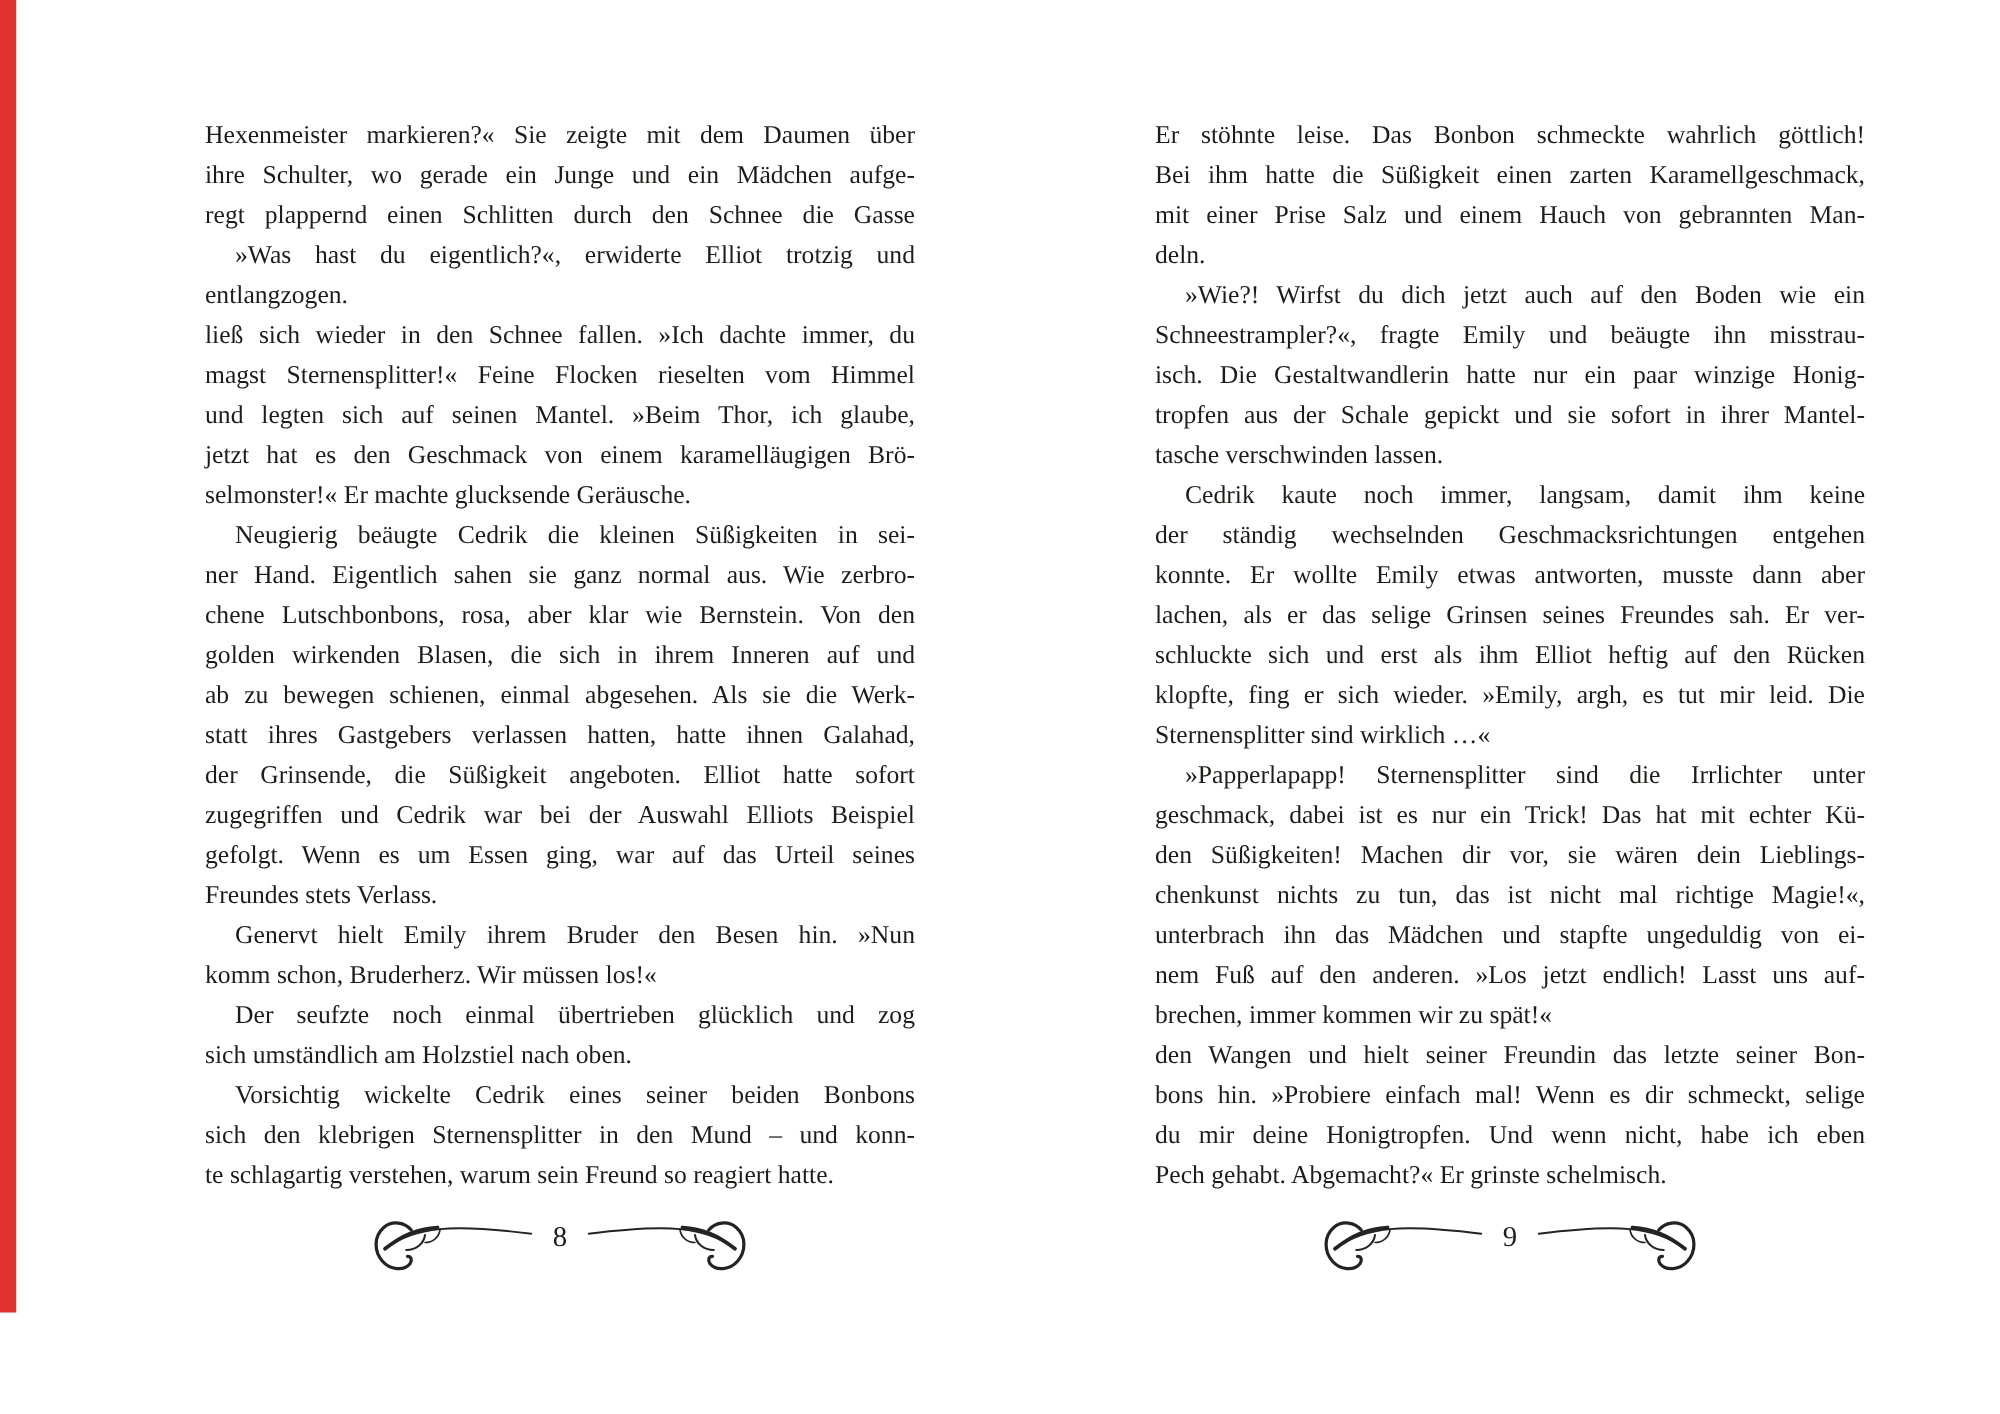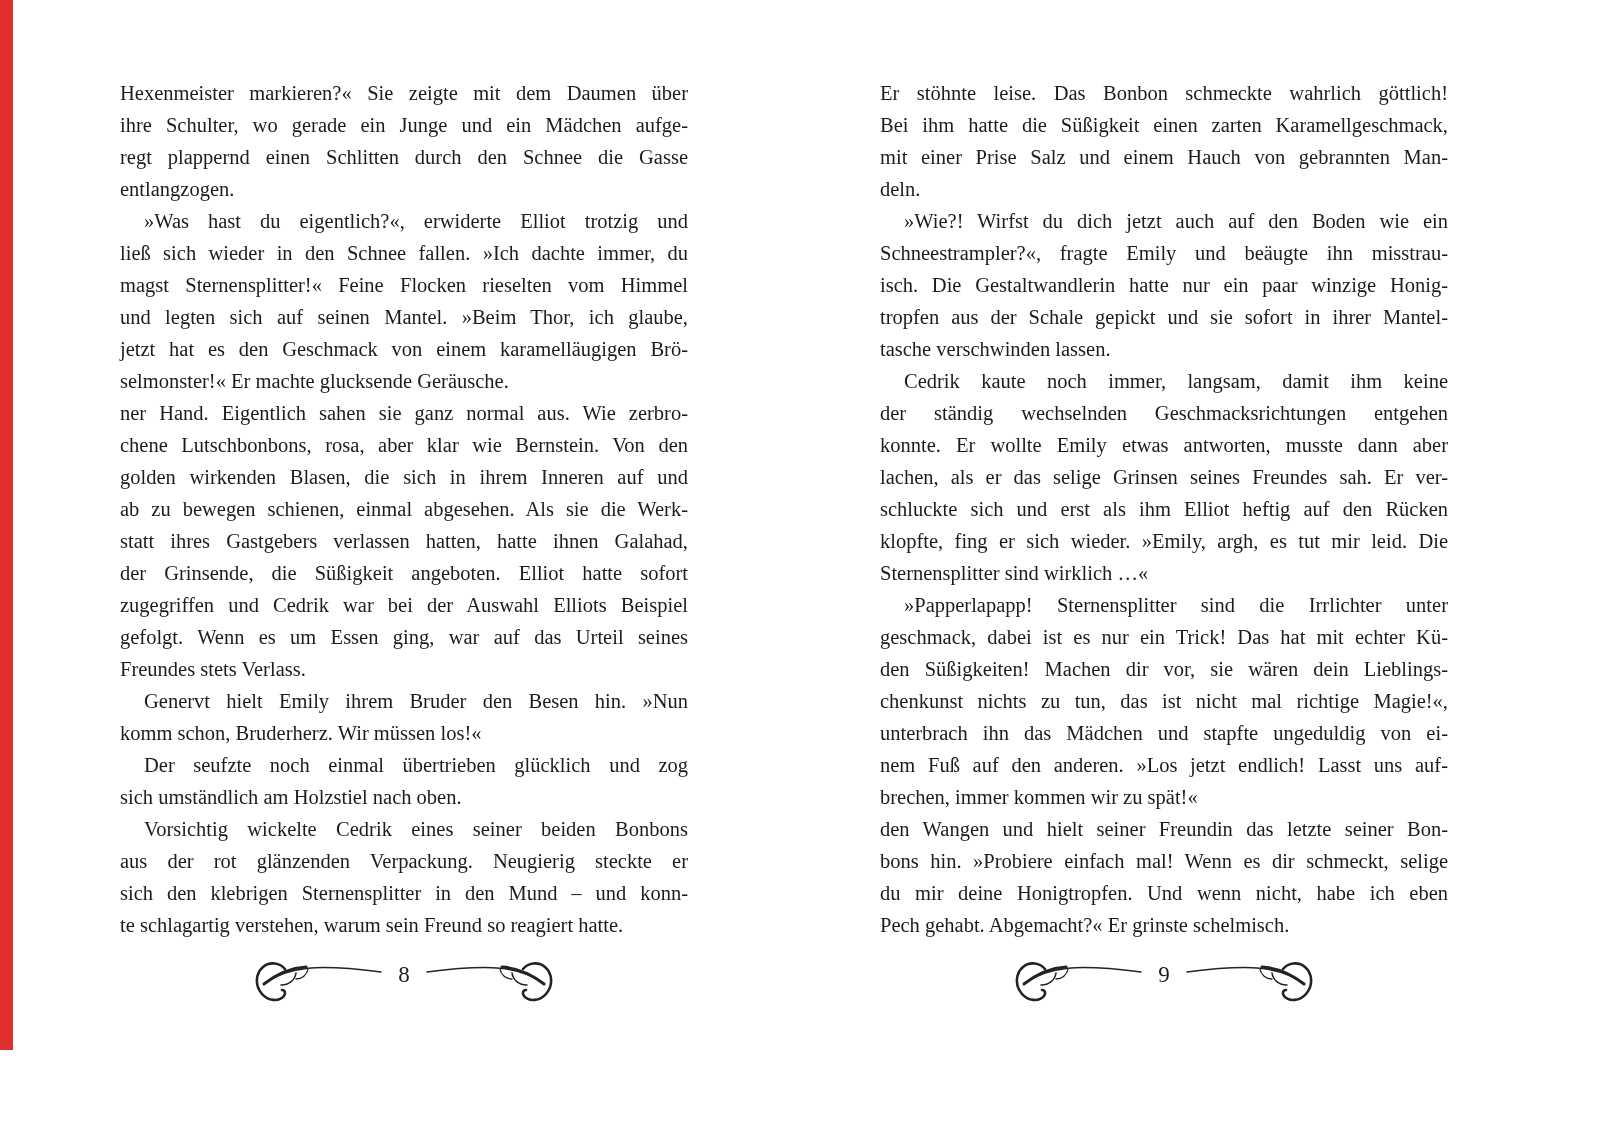--- a/index.html
+++ b/index.html
@@ -11,22 +11,23 @@
     font-family: "Liberation Serif", "DejaVu Serif", serif;
   }
   .red-bar {
     position: absolute;
     left: 0; top: 0;
     width: 13px; height: 1050px;
     background: #e0312e;
   }
   .page {
     position: absolute;
-    top: 77px;
+    top: 92px;
     width: 568px;
+    margin-left: 44px;
   }
   .page-left  { left: 120px; }
   .page-right { left: 880px; }
   .line {
     font-size: 20.5px;
     line-height: 32px;
     color: #1d1c1a;
     text-align: justify;
     text-align-last: justify;
     white-space: nowrap;
@@ -52,42 +53,42 @@
 </head>
 <body style="background: rgb(255, 255, 255);">
 
 <div class="red-bar" style="background: rgb(224, 49, 46);"></div>
 
 <div class="page page-left">
   <div>
       <div class="line">Hexenmeister markieren?« Sie zeigte mit dem Daumen über</div>
       <div class="line">ihre Schulter, wo gerade ein Junge und ein Mädchen aufge-</div>
       <div class="line">regt plappernd einen Schlitten durch den Schnee die Gasse</div>
+      <div class="line indent">»Was hast du eigentlich?«, erwiderte Elliot trotzig und</div>
       <div class="line para-end">entlangzogen.</div>
-      <div class="line indent">»Was hast du eigentlich?«, erwiderte Elliot trotzig und</div>
       <div class="line">ließ sich wieder in den Schnee fallen. »Ich dachte immer, du</div>
       <div class="line">magst Sternensplitter!« Feine Flocken rieselten vom Himmel</div>
       <div class="line">und legten sich auf seinen Mantel. »Beim Thor, ich glaube,</div>
       <div class="line">jetzt hat es den Geschmack von einem karamelläugigen Brö-</div>
       <div class="line para-end">selmonster!« Er machte glucksende Geräusche.</div>
+      <div class="line indent">Neugierig beäugte Cedrik die kleinen Süßigkeiten in sei-</div>
       <div class="line">ner Hand. Eigentlich sahen sie ganz normal aus. Wie zerbro-</div>
       <div class="line">chene Lutschbonbons, rosa, aber klar wie Bernstein. Von den</div>
       <div class="line">golden wirkenden Blasen, die sich in ihrem Inneren auf und</div>
       <div class="line">ab zu bewegen schienen, einmal abgesehen. Als sie die Werk-</div>
       <div class="line">statt ihres Gastgebers verlassen hatten, hatte ihnen Galahad,</div>
       <div class="line">der Grinsende, die Süßigkeit angeboten. Elliot hatte sofort</div>
       <div class="line">zugegriffen und Cedrik war bei der Auswahl Elliots Beispiel</div>
       <div class="line">gefolgt. Wenn es um Essen ging, war auf das Urteil seines</div>
       <div class="line para-end">Freundes stets Verlass.</div>
       <div class="line indent">Genervt hielt Emily ihrem Bruder den Besen hin. »Nun</div>
       <div class="line para-end">komm schon, Bruderherz. Wir müssen los!«</div>
       <div class="line indent">Der seufzte noch einmal übertrieben glücklich und zog</div>
       <div class="line para-end">sich umständlich am Holzstiel nach oben.</div>
       <div class="line indent">Vorsichtig wickelte Cedrik eines seiner beiden Bonbons</div>
-      <div class="line">aus der rot glänzenden Verpackung. Neugierig steckte er</div>
       <div class="line">sich den klebrigen Sternensplitter in den Mund – und konn-</div>
       <div class="line para-end">te schlagartig verstehen, warum sein Freund so reagiert hatte.</div>
     </div>
   <div class="footer">
     <svg class="flourish" width="132" height="48" viewBox="0 0 132 48" aria-hidden="true">
       <path d="M33,11 C28,5 18,3 11,9 C3,16 3,28 10,36 C16,43 27,44 32,38 C34,35 33,32 30,32" fill="none" stroke="#232323" stroke-width="2.6" stroke-linecap="round"></path>
       <path d="M12,26 C36,8 66,6 129,14" fill="none" stroke="#232323" stroke-width="1.5" stroke-linecap="round"></path>
       <path d="M12,26 C26,15 38,10 54,9" fill="none" stroke="#232323" stroke-width="3" stroke-linecap="round"></path>
       <path d="M44,15 C43,22 37,27 29,27" fill="none" stroke="#232323" stroke-width="1.6" stroke-linecap="round"></path>
       <path d="M56,11 C55,17 50,21 44,21" fill="none" stroke="#232323" stroke-width="1.3" stroke-linecap="round"></path>

